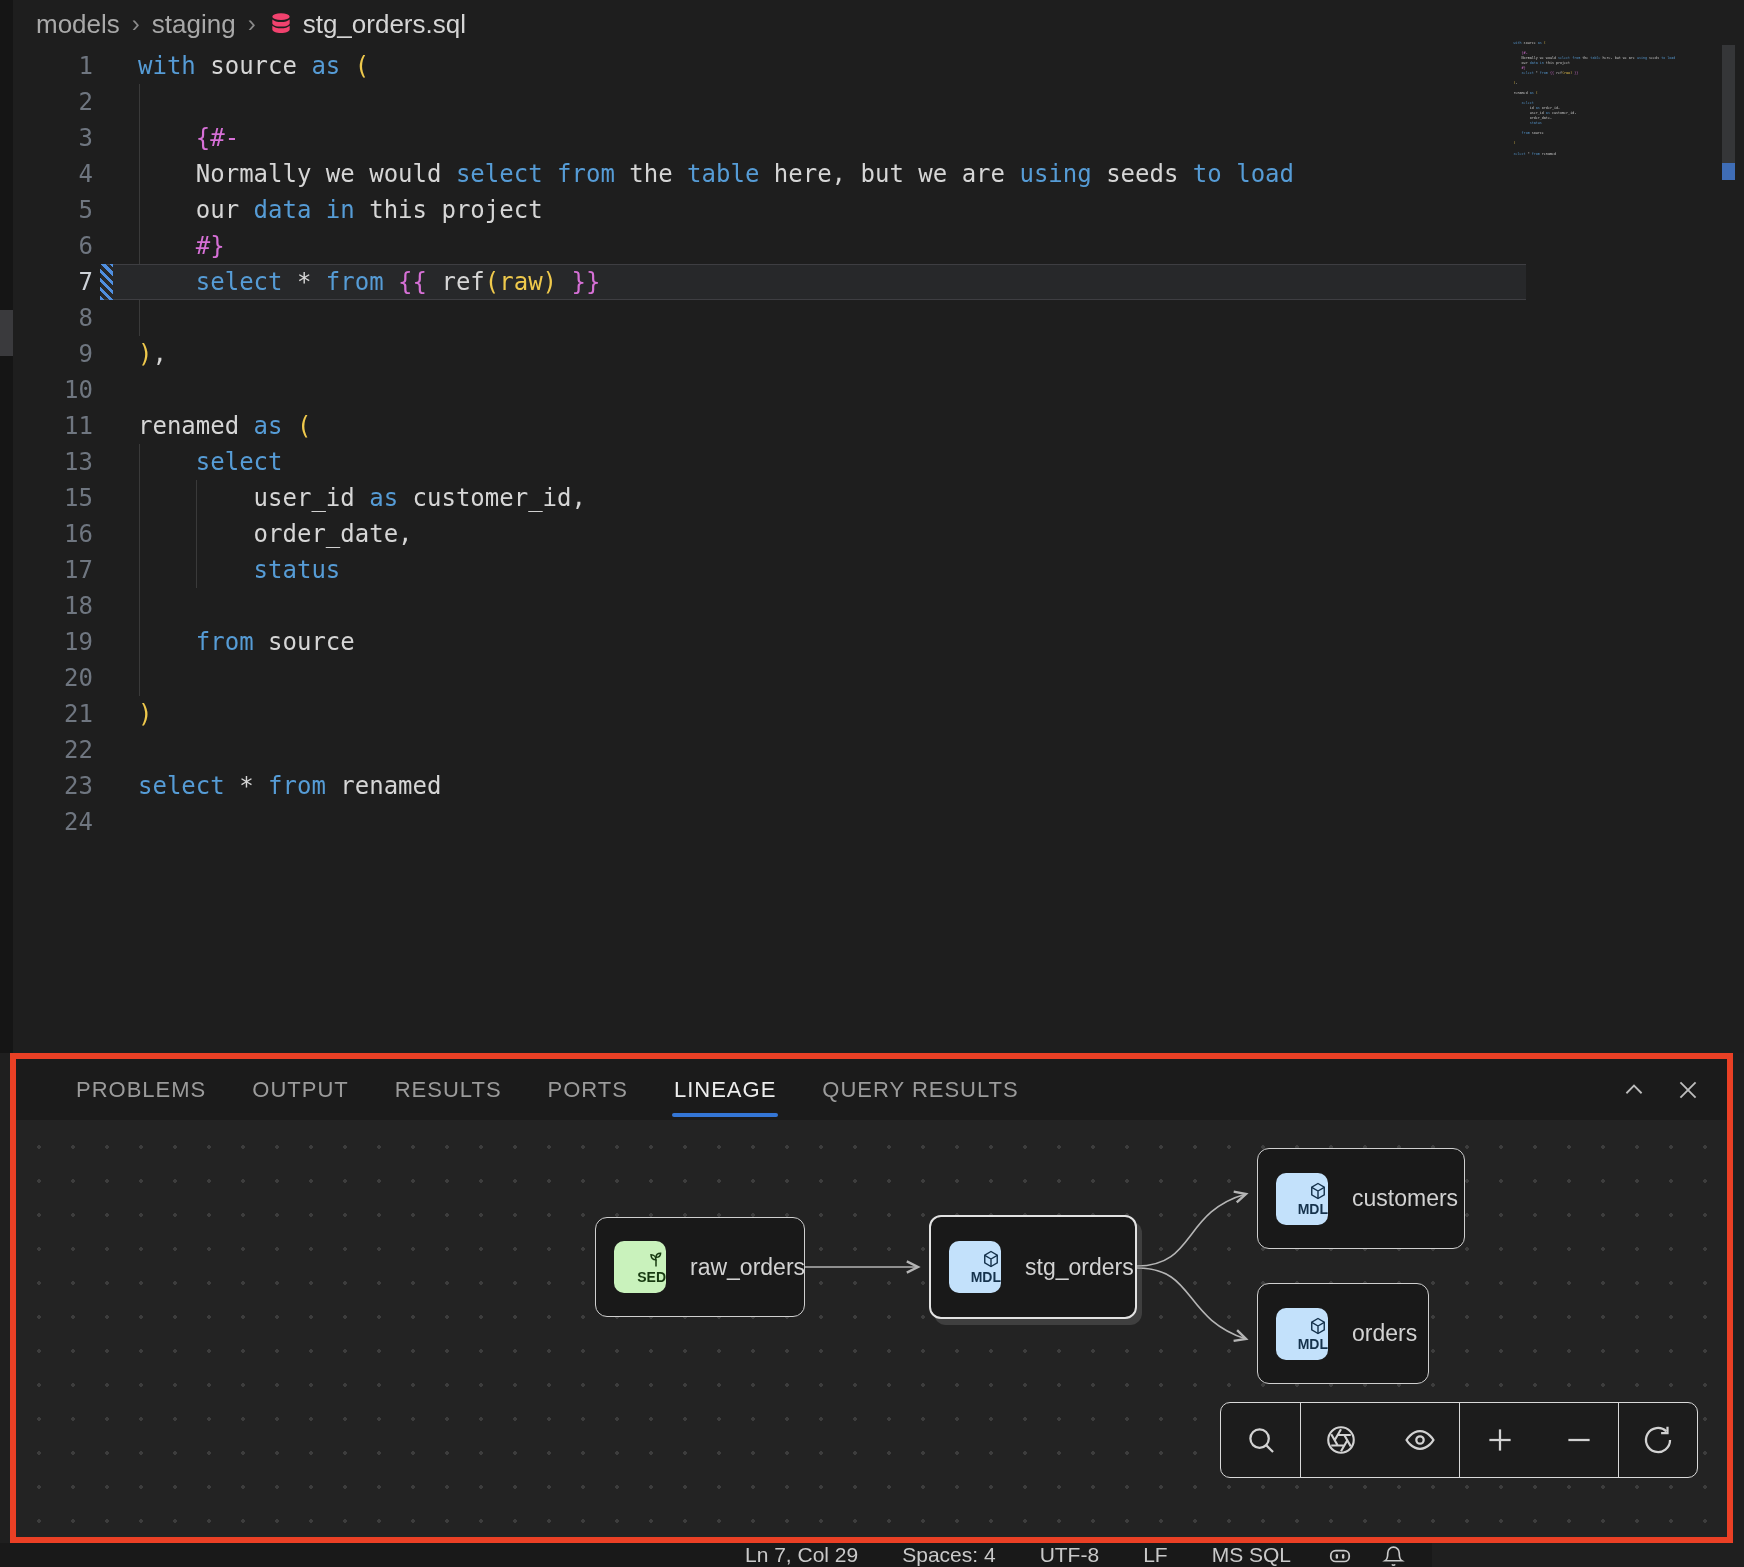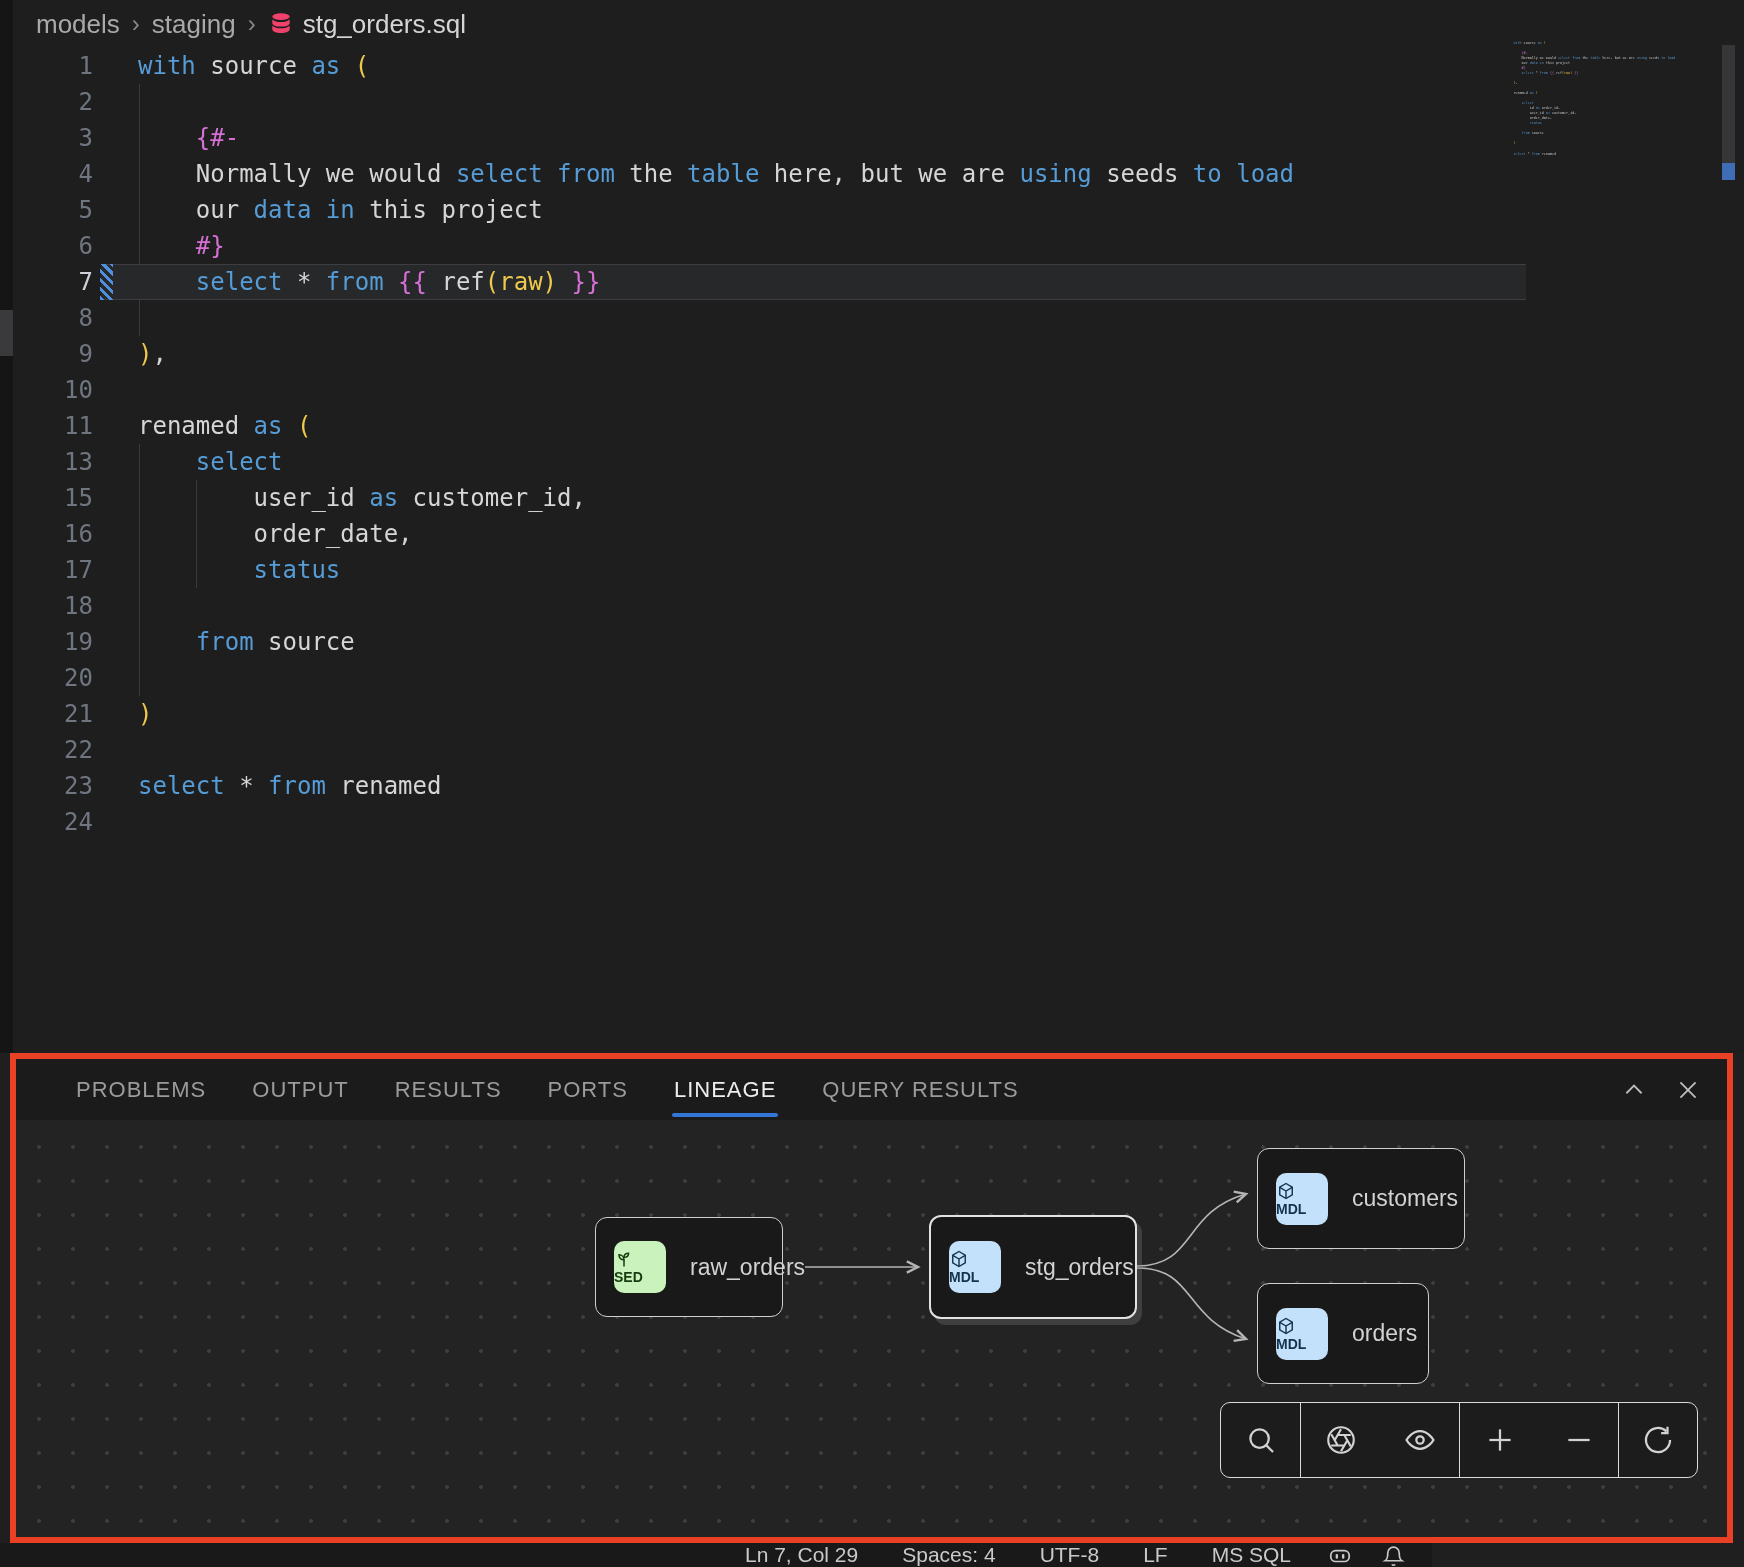--- a/index.html
+++ b/index.html
@@ -50,27 +50,27 @@
   .panel-actions{margin-left:auto;display:flex;align-items:center;gap:28px;padding-right:26px}
   .panel-actions svg{stroke:#bdbdbd}
 
   .lineage-canvas{flex:1 1 auto;position:relative;background:#232323;
     background-image:radial-gradient(#3d3d3d 1.6px,transparent 1.7px);
     background-size:34px 34px;background-position:6px 10px;overflow:hidden}
   .edges{position:absolute;inset:0;pointer-events:none}
 
   .node{position:absolute;background:#191919;border:1.5px solid #cfcfcf;border-radius:12px;
     display:flex;align-items:center;padding-left:18px;gap:24px;color:#d2d2d2;font-size:23px}
-  .node-raw{left:579px;top:97px;width:188px;height:100px}
+  .node-raw{left:579px;top:97px;width:210px;height:100px}
   .node-stg{left:913px;top:95px;width:208px;height:104px;border-width:2px;border-color:#e2e2e2;
     box-shadow:5px 6px 0 rgba(130,130,130,.30)}
   .node-customers{left:1241px;top:28px;width:208px;height:101px}
   .node-orders{left:1241px;top:163px;width:172px;height:101px}
   .badge{width:52px;height:52px;border-radius:10px;display:flex;flex-direction:column;
-    align-items:flex-start;justify-content:center;flex:0 0 auto}
+    align-items:flex-end;justify-content:center;flex:0 0 auto}
   .badge-seed{background:#c9f2bc;color:#173a10}
   .badge-model{background:#c3e1fb;color:#123essc} 
   .badge-model{color:#15324c}
   .badge span{font-size:14px;font-weight:700;line-height:15px;margin-top:1px}
   .badge svg{display:block}
 
   .graph-toolbar{position:absolute;left:1204px;top:282px;width:478px;height:76px;
     background:#1c1c1c;border:1.5px solid #d9d9d9;border-radius:10px;display:flex}
   .tool-seg{display:flex;align-items:center;justify-content:space-around;height:100%}
   .tool-seg + .tool-seg{border-left:1.5px solid #d9d9d9}

